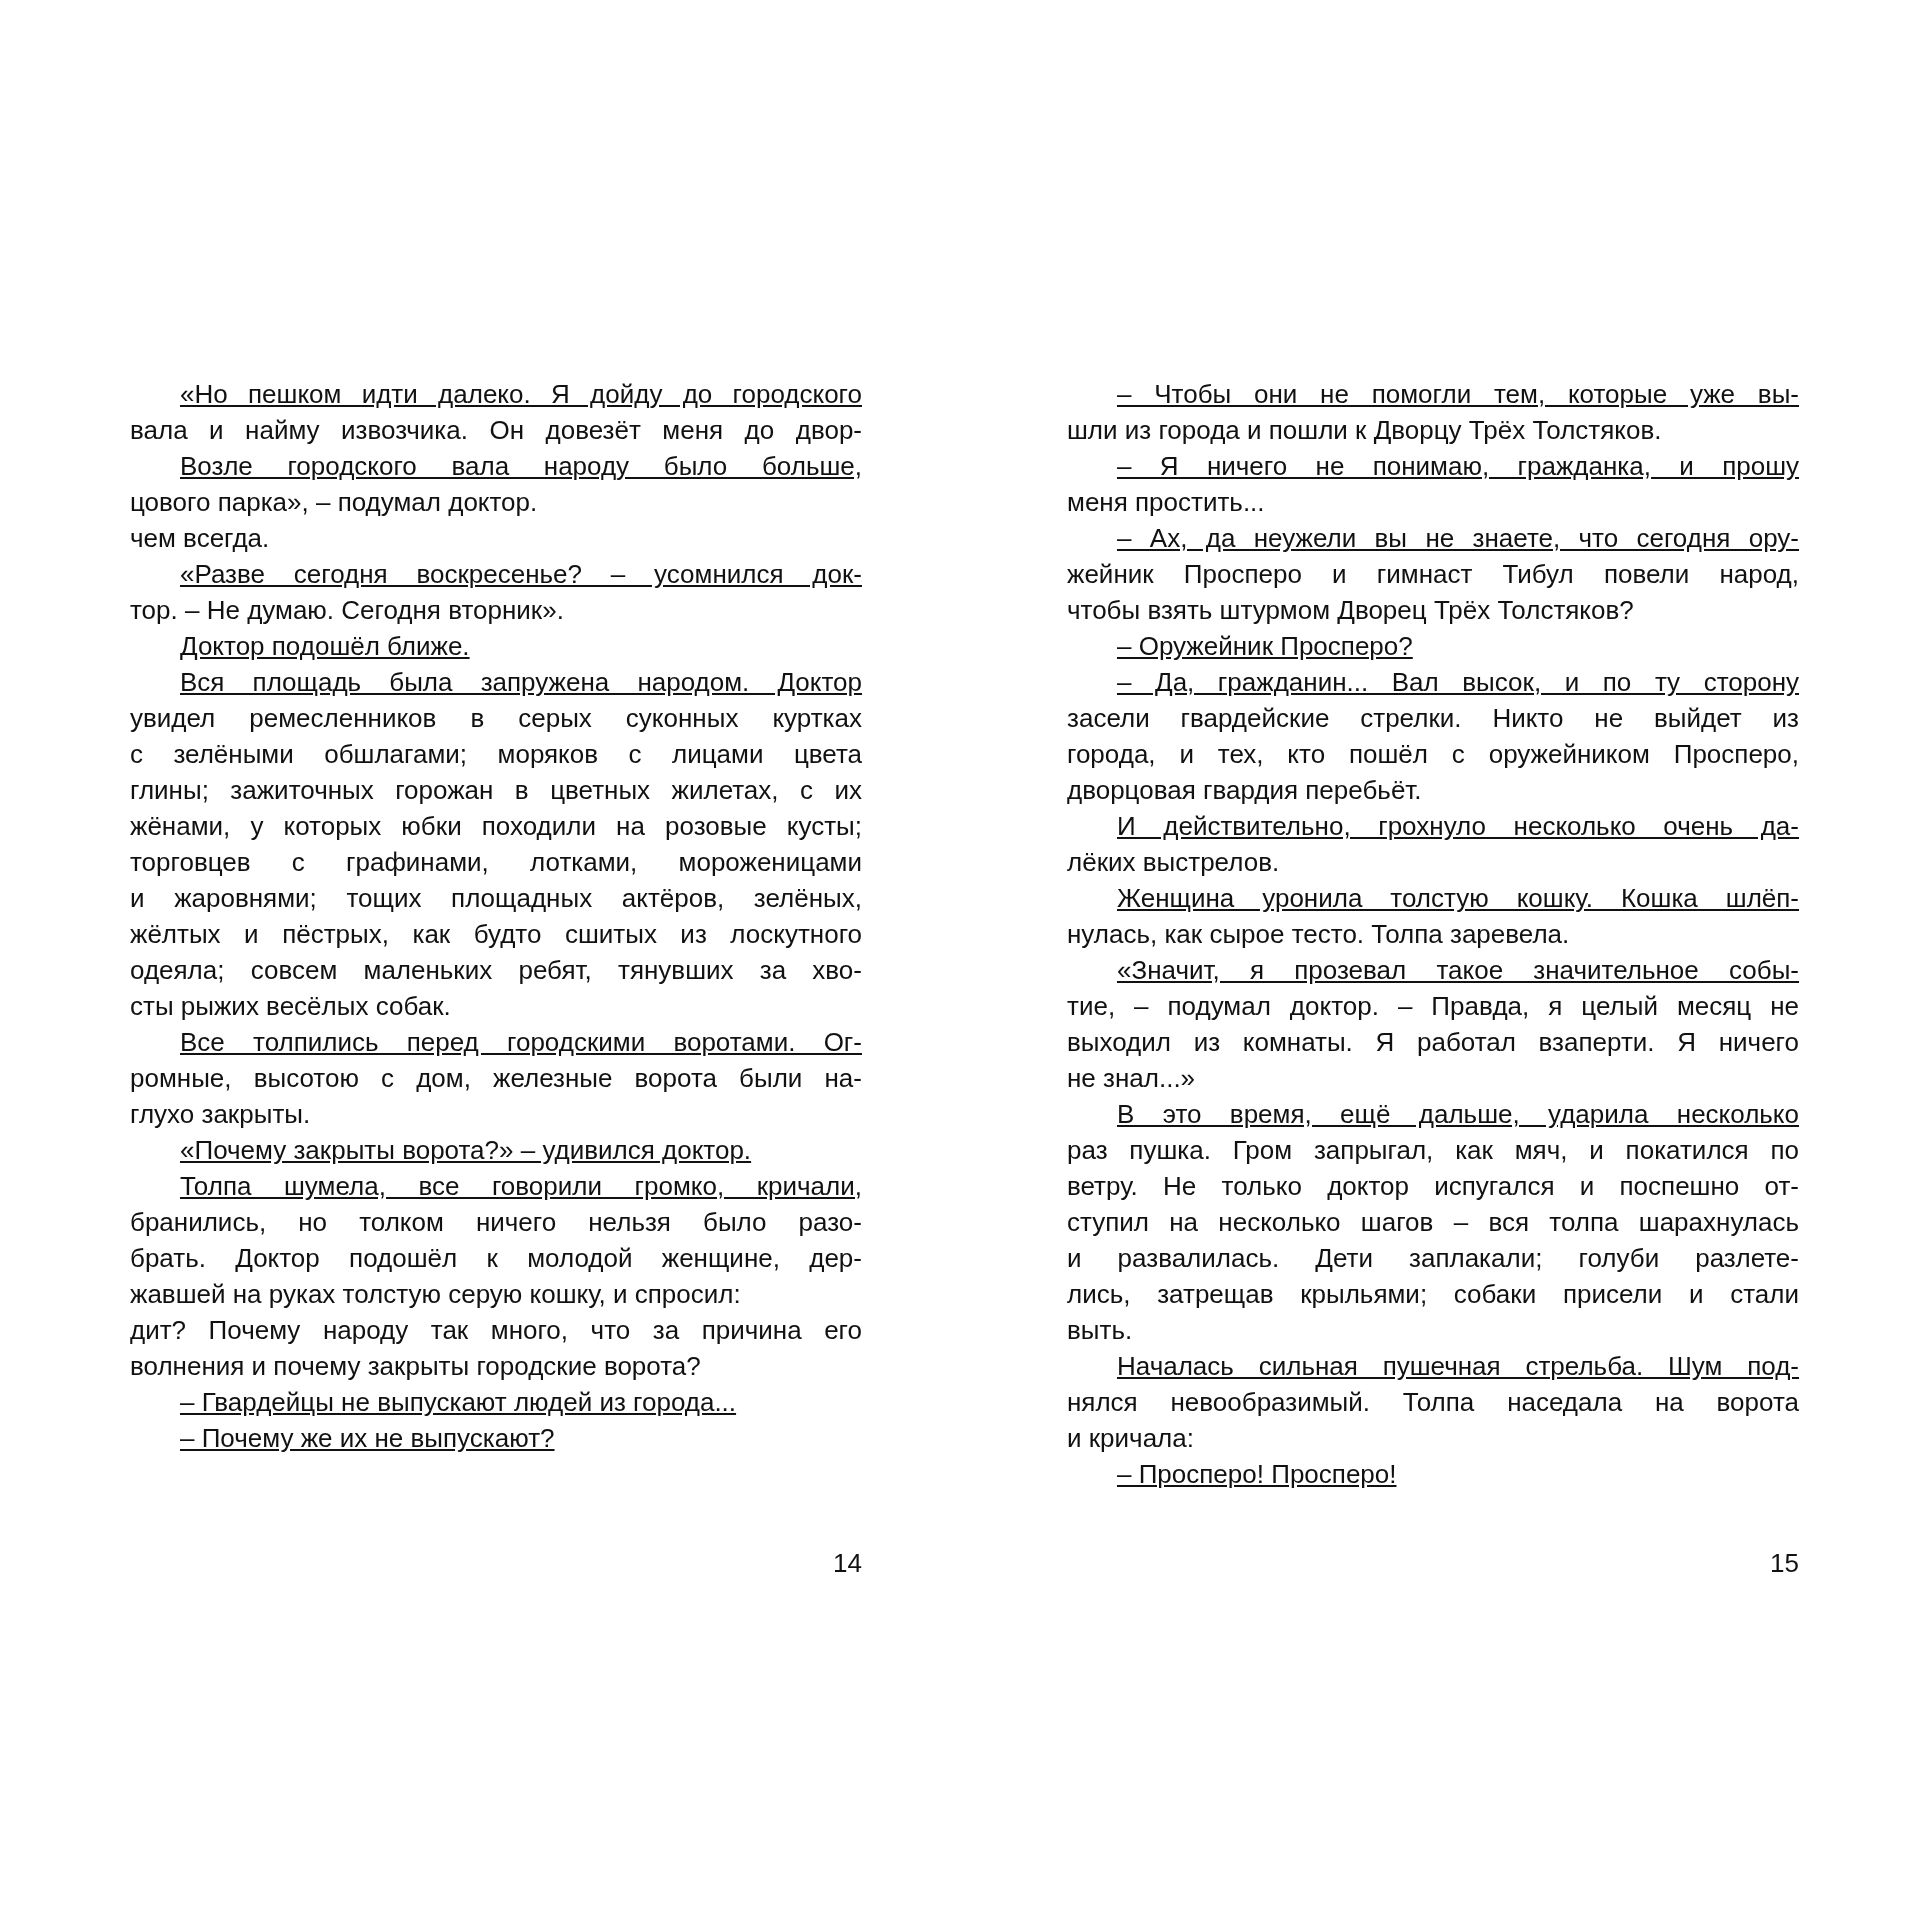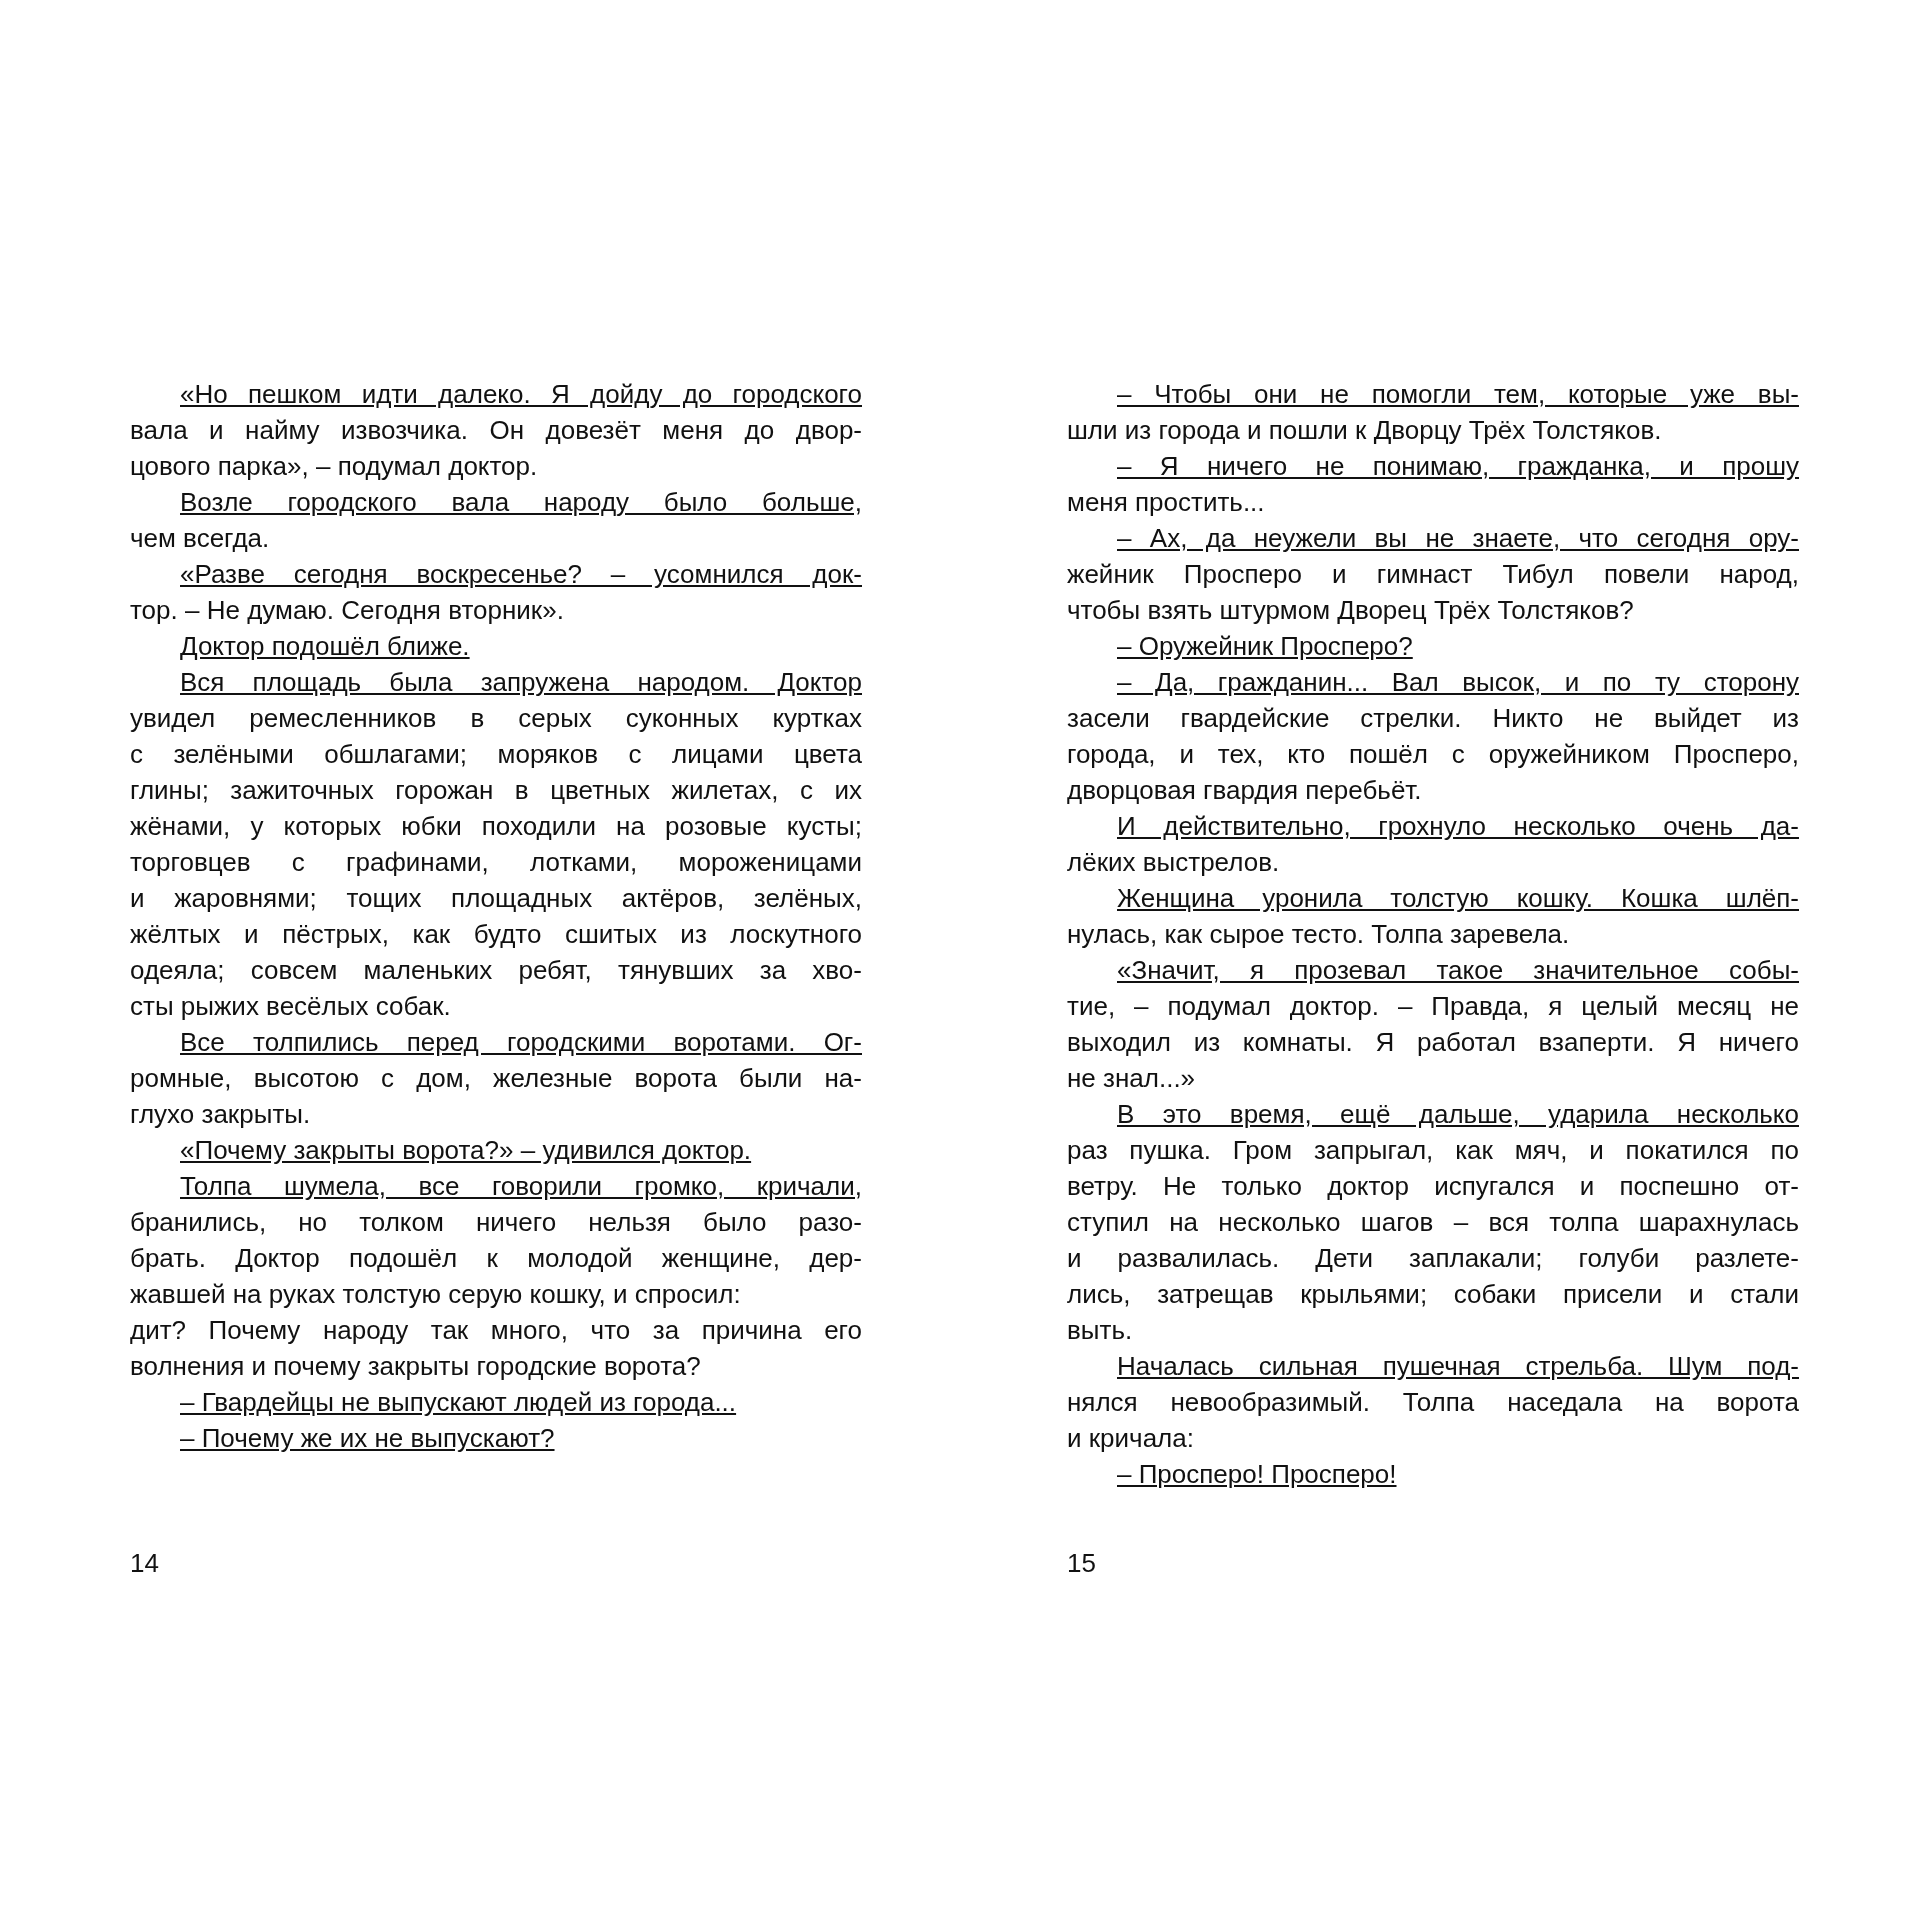--- a/index.html
+++ b/index.html
@@ -31,35 +31,35 @@
       overflow: visible;
       text-align: justify;
       text-align-last: justify;
     }
     .line.indent { padding-left: 50px; text-decoration: underline; }
     .line.last { text-align: center; text-align-last: left; }
     .page-number {
       position: absolute;
       top: 1545px;
       width: 732px;
-      text-align: left;
+      text-align: right;
       font-size: 26px;
       line-height: 36px;
     }
     .page-number.left { left: 130px; }
     .page-number.right { left: 1067px; }
   </style>
 </head>
 <body>
 
 <div class="page left">
     <span class="line indent">«Но пешком идти далеко. Я дойду до городского</span>
     <span class="line">вала и найму извозчика. Он довезёт меня до двор-</span>
+    <span class="line indent">Возле городского вала народу было больше,</span>
     <span class="line last">цового парка», – подумал доктор.</span>
-    <span class="line indent">Возле городского вала народу было больше,</span>
     <span class="line last">чем всегда.</span>
     <span class="line indent">«Разве сегодня воскресенье? – усомнился док-</span>
     <span class="line last">тор. – Не думаю. Сегодня вторник».</span>
     <span class="line indent last">Доктор подошёл ближе.</span>
     <span class="line indent">Вся площадь была запружена народом. Доктор</span>
     <span class="line">увидел ремесленников в серых суконных куртках</span>
     <span class="line">с зелёными обшлагами; моряков с лицами цвета</span>
     <span class="line">глины; зажиточных горожан в цветных жилетах, с их</span>
     <span class="line">жёнами, у которых юбки походили на розовые кусты;</span>
     <span class="line">торговцев с графинами, лотками, мороженицами</span>

